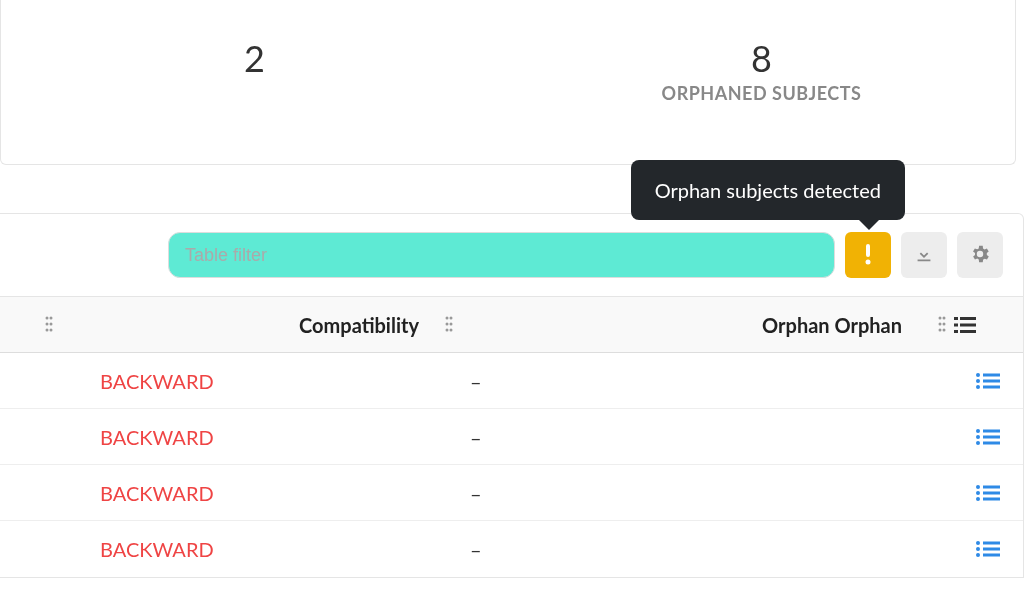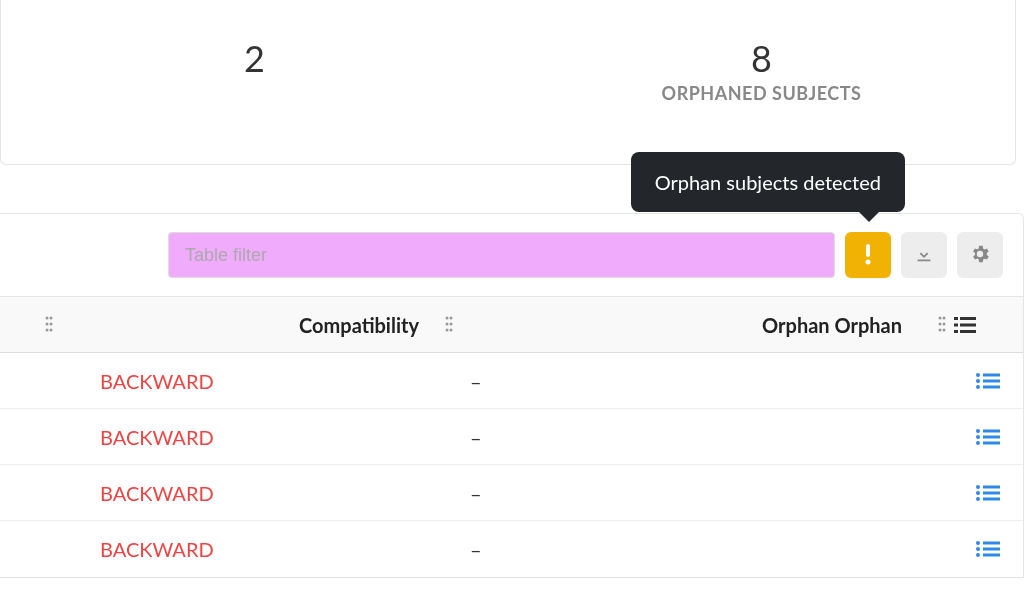--- a/index.html
+++ b/index.html
@@ -50,46 +50,46 @@
     gap: 10px;
   }
   .filter-wrap {
     flex: 1;
     padding-left: 148px;
   }
   .filter-input {
     width: 100%;
     height: 46px;
     border: 1px solid #ddd;
-    border-radius: 4px;
+    border-radius: 12px;
     padding: 0 16px;
     font-size: 18px;
     color: #555;
-    background: #f0abfc;
+    background: #5eead4;
   }
   .filter-input::placeholder { color: #aaa; }
 
   .btn {
     width: 46px; height: 46px;
     border-radius: 6px;
     border: none;
     display: inline-flex;
     align-items: center;
     justify-content: center;
     cursor: pointer;
     padding: 0;
   }
   .btn-warn { background: #f1b204; }
   .btn-gray { background: #ededed; }
   .btn-warn svg { fill: #fff; }
   .btn-gray svg { fill: #888; }
 
   .tooltip {
     position: absolute;
-    bottom: 84px;
+    bottom: 76px;
     right: 86px;
     transform: translateX(50%);
     background: #23272b;
     color: #fff;
     font-size: 20px;
     padding: 18px 24px;
     border-radius: 8px;
     white-space: nowrap;
   }
   .tooltip::after {

